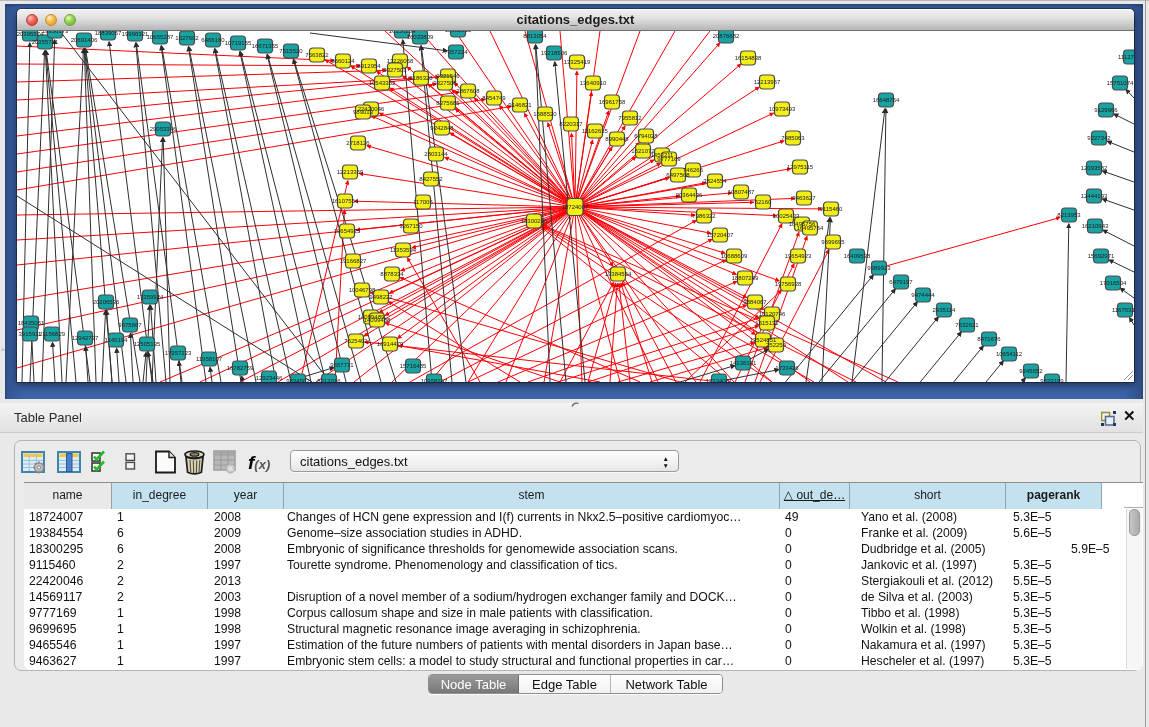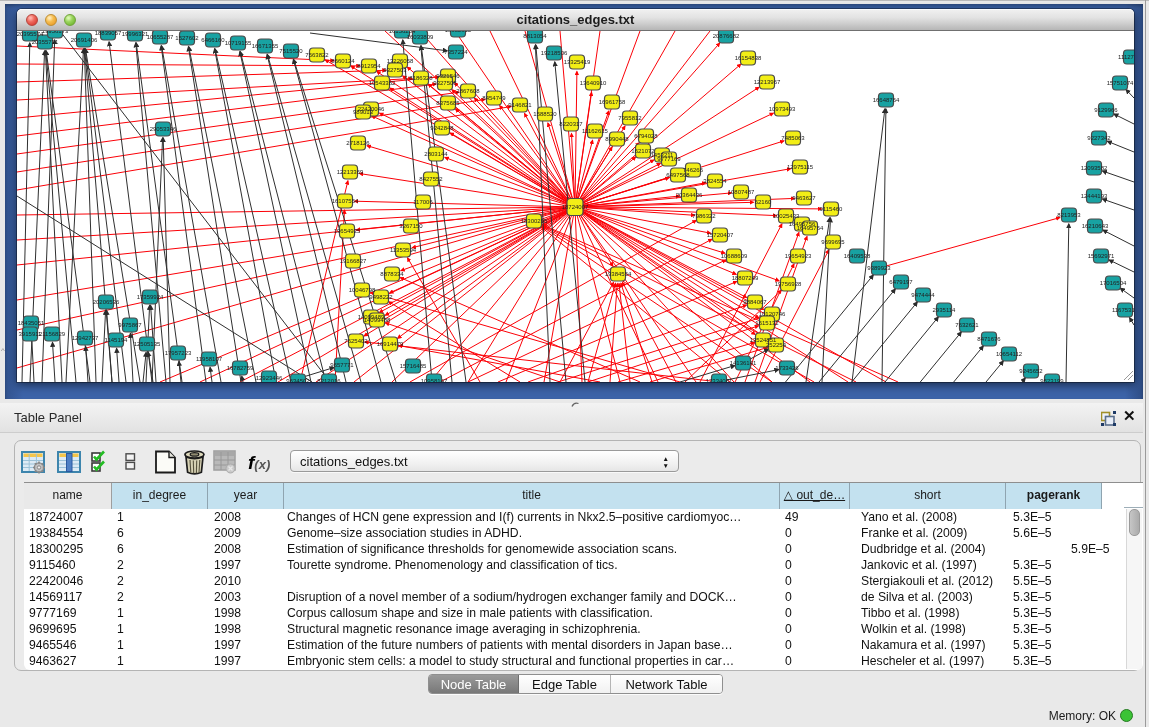--- a/index.html
+++ b/index.html
@@ -702,21 +702,21 @@
       <div id="combo">
         <div class="ct">citations_edges.txt</div>
         <div class="arr">▲<br>▼</div>
       </div>
     </div>
     <div id="tablewrap">
       <div id="thead">
           <div class="hc gray" style="left:0px; width:88px;">name</div>
           <div class="hc" style="left:88px; width:96px;">in_degree</div>
           <div class="hc" style="left:184px; width:76px;">year</div>
-          <div class="hc" style="left:260px; width:496px;">title</div>
+          <div class="hc" style="left:260px; width:496px;">stem</div>
           <div class="hc" style="left:756px; width:70px;text-decoration:underline;">△ out_de…</div>
           <div class="hc" style="left:826px; width:156px;">short</div>
           <div class="hc" style="left:982px; width:96px;font-weight:bold;">pagerank</div>
           <div class="hc" style="left:1078px; width:22px; background:#fff; border-right:none;"></div>
         </div>
       <div class="rows">
           <div class="row">
             <span class="c" style="left:5px">18724007</span>
             <span class="c" style="left:93px">1</span>
             <span class="c" style="left:190px">2008</span>
@@ -731,38 +731,38 @@
             <span class="c" style="left:190px">2009</span>
             <span class="c" style="left:263px">Genome–size association studies in ADHD.</span>
             <span class="c" style="left:761px">0</span>
             <span class="c" style="left:837px">Franke et al. (2009)</span>
             <span class="c" style="left:989px">5.6E–5</span>
           </div>
           <div class="row">
             <span class="c" style="left:5px">18300295</span>
             <span class="c" style="left:93px">6</span>
             <span class="c" style="left:190px">2008</span>
-            <span class="c" style="left:263px">Estimation of significance thresholds for genomewide association scans.</span>
+            <span class="c" style="left:263px">Embryonic of significance thresholds for genomewide association scans.</span>
             <span class="c" style="left:761px">0</span>
-            <span class="c" style="left:837px">Dudbridge et al. (2004)</span>
+            <span class="c" style="left:837px">Dudbridge et al. (2005)</span>
             <span class="c" style="left:1047px">5.9E–5</span>
           </div>
           <div class="row">
             <span class="c" style="left:5px">9115460</span>
             <span class="c" style="left:93px">2</span>
             <span class="c" style="left:190px">1997</span>
             <span class="c" style="left:263px">Tourette syndrome. Phenomenology and classification of tics.</span>
             <span class="c" style="left:761px">0</span>
             <span class="c" style="left:837px">Jankovic et al. (1997)</span>
             <span class="c" style="left:989px">5.3E–5</span>
           </div>
           <div class="row">
             <span class="c" style="left:5px">22420046</span>
             <span class="c" style="left:93px">2</span>
-            <span class="c" style="left:190px">2010</span>
+            <span class="c" style="left:190px">2013</span>
             <span class="c" style="left:761px">0</span>
             <span class="c" style="left:837px">Stergiakouli et al. (2012)</span>
             <span class="c" style="left:989px">5.5E–5</span>
           </div>
           <div class="row">
             <span class="c" style="left:5px">14569117</span>
             <span class="c" style="left:93px">2</span>
             <span class="c" style="left:190px">2003</span>
             <span class="c" style="left:263px">Disruption of a novel member of a sodium/hydrogen exchanger family and DOCK…</span>
             <span class="c" style="left:761px">0</span>
@@ -809,18 +809,14 @@
       <div id="vscroll">
           <div class="thumb"></div>
         </div>
     </div>
   </div>
   <div id="tabs">
     <div class="tab sel" style="width:90px">Node Table</div>
     <div class="tab" style="width:92px">Edge Table</div>
     <div class="tab" style="width:111px; border-right:none">Network Table</div>
   </div>
-  <div id="status">
-      <span class="mt">Memory: OK</span>
-      <span class="dot"></span>
-    </div>
   <div class="rightline"></div>
 </div>
 
 </body></html>

